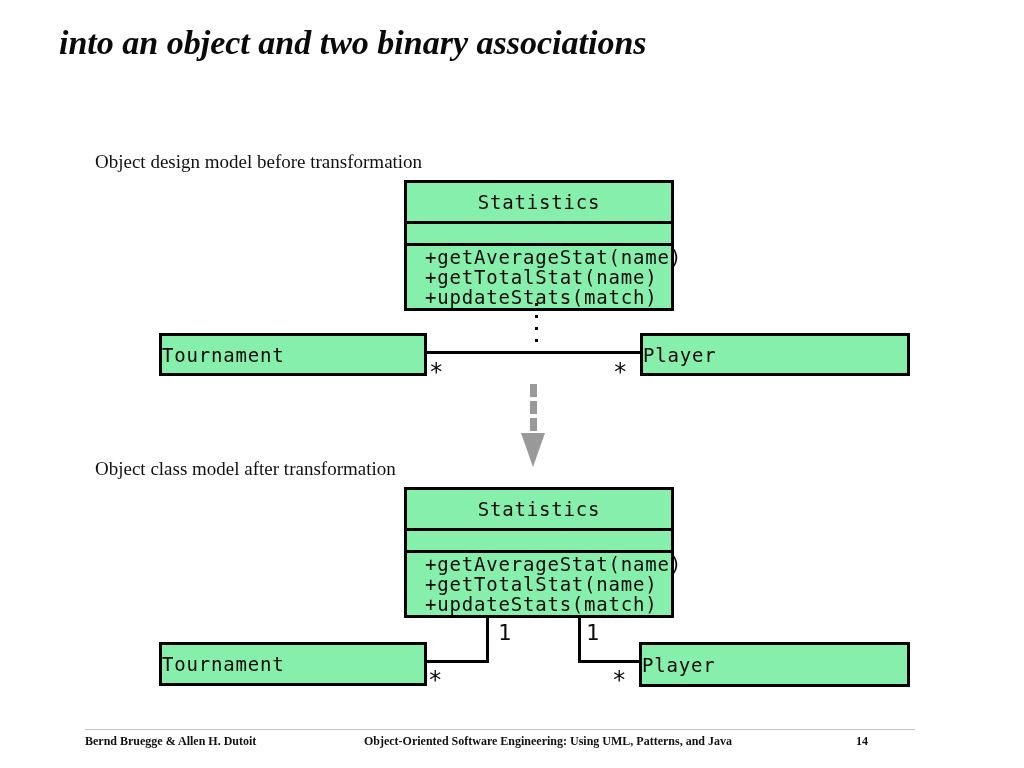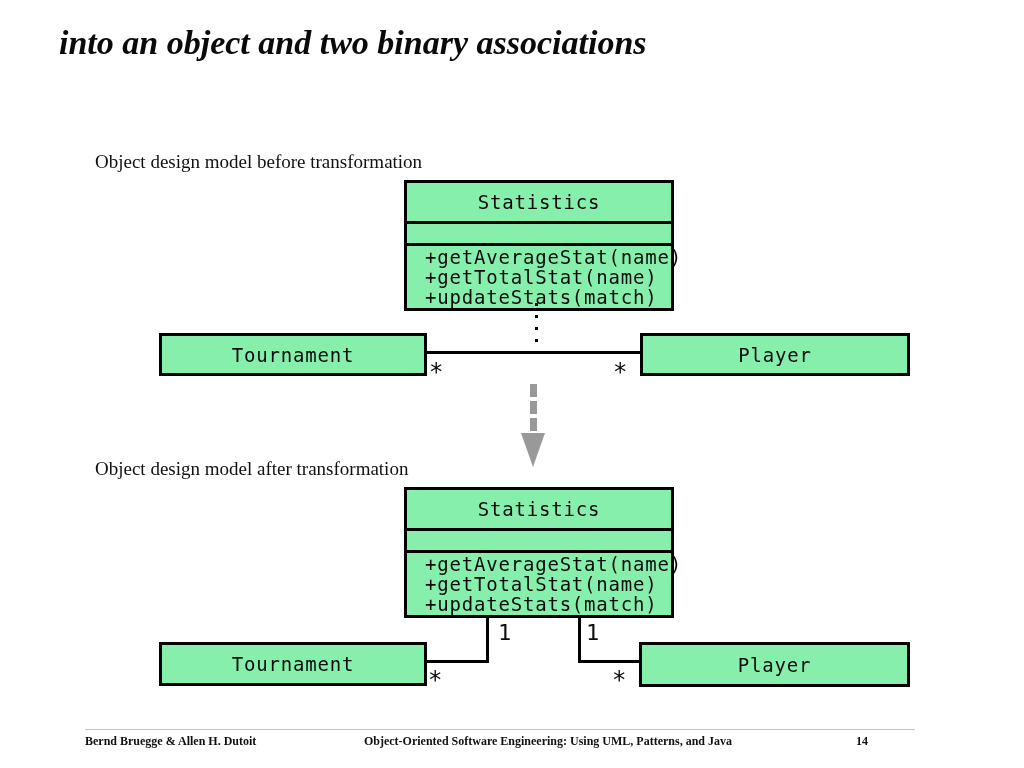--- a/index.html
+++ b/index.html
@@ -37,21 +37,21 @@
     letter-spacing: 0.8px;
     color: #0b0b0b;
   }
   .class-box {
     position: absolute;
     border: 3px solid #000;
     background: #86efac;
     box-sizing: border-box;
   }
   .class-box.simple {
-    display: flex; align-items: center; justify-content: center;
+    display: flex; align-items: center; 
     font-size: 19px;
   }
   .stats-name {
     height: 38px;
     display: flex; align-items: center; justify-content: center;
     font-size: 19px;
   }
   .stats-attrs {
     height: 19px;
     border-top: 3px solid #000;
@@ -144,21 +144,21 @@
 <div class="class-box simple uml-font" style="left:640px; top:333px; width:270px; height:43px;">
   <span>Player</span>
 </div>
 
 <div class="mult star" style="left:429px; top:360px;">*</div>
 <div class="mult star" style="left:613px; top:360px;">*</div>
 
 <div class="arrow-shaft"></div>
 <div class="arrow-head"></div>
 
-<div class="abs section-label" style="left:95px; top:458px;">Object design model after transformation</div>
+<div class="abs section-label" style="left:95px; top:458px;">Object class model after transformation</div>
 
 <div class="class-box" style="left:404px; top:487px; width:270px; height:131px;">
   <div class="stats-name uml-font">Statistics</div>
   <div class="stats-attrs"></div>
   <div class="stats-ops uml-font">
     <div>+getAverageStat(name)</div>
     <div>+getTotalStat(name)</div>
     <div>+updateStats(match)</div>
   </div>
 </div>

